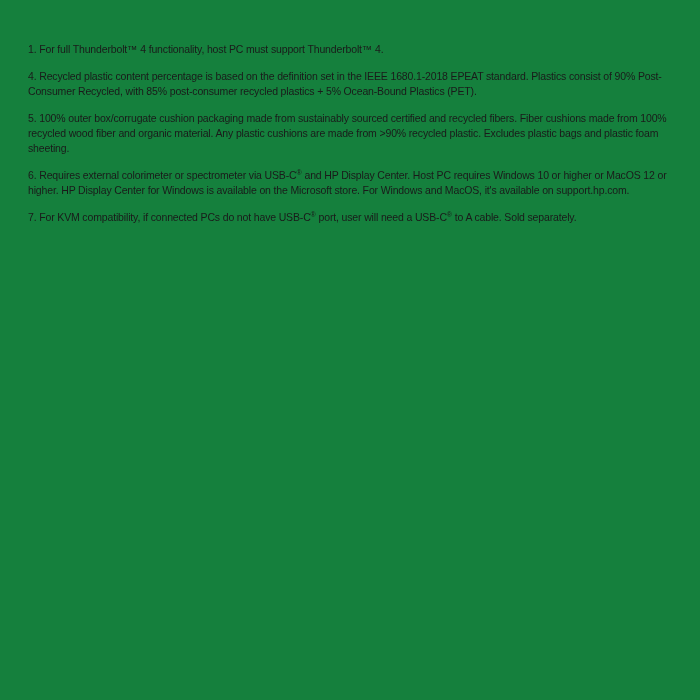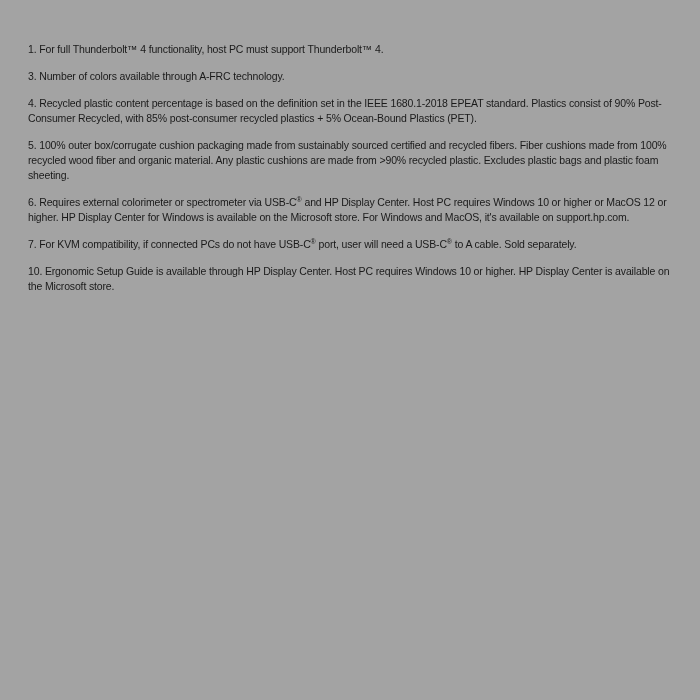--- a/index.html
+++ b/index.html
@@ -30,32 +30,30 @@
     vertical-align: super;
     letter-spacing: 0;
   }
   .fn-number {
     white-space: pre;
   }
 </style>
 </head>
 <body>
 
-<main class="page" style="background: #a3a3a3; color: rgb(26, 26, 26);">
+<main class="page" style="background: #15803d; color: rgb(26, 26, 26);">
   <section id="footnotes" class="footnotes">
   <p class="footnote"><span class="fn-number">1. </span><span class="fn-text">For full Thunderbolt™ 4 functionality, host PC must support Thunderbolt™ 4.</span></p>
 
 
-  <p class="footnote"><span class="fn-number">3. </span><span class="fn-text">Number of colors available through A-FRC technology.</span></p>
 
   <p class="footnote"><span class="fn-number">4. </span><span class="fn-text">Recycled plastic content percentage is based on the definition set in the IEEE 1680.1-2018 EPEAT standard. Plastics consist of 90% Post-Consumer Recycled, with 85% post-consumer recycled plastics + 5% Ocean-Bound Plastics (PET).</span></p>
 
   <p class="footnote"><span class="fn-number">5. </span><span class="fn-text">100% outer box/corrugate cushion packaging made from sustainably sourced certified and recycled fibers. Fiber cushions made from 100% recycled wood fiber and organic material. Any plastic cushions are made from &gt;90% recycled plastic. Excludes plastic bags and plastic foam sheeting.</span></p>
 
   <p class="footnote"><span class="fn-number">6. </span><span class="fn-text">Requires external colorimeter or spectrometer via USB-C<sup>®</sup> and HP Display Center. Host PC requires Windows 10 or higher or MacOS 12 or higher. HP Display Center for Windows is available on the Microsoft store. For Windows and MacOS, it's available on support.hp.com.</span></p>
 
   <p class="footnote"><span class="fn-number">7. </span><span class="fn-text">For KVM compatibility, if connected PCs do not have USB-C<sup>®</sup> port, user will need a USB-C<sup>®</sup> to A cable. Sold separately.</span></p>
 
 
 
-  <p class="footnote"><span class="fn-number">10. </span><span class="fn-text">Ergonomic Setup Guide is available through HP Display Center. Host PC requires Windows 10 or higher. HP Display Center is available on the Microsoft store.</span></p>
 </section>
 </main>
 
 </body></html>

